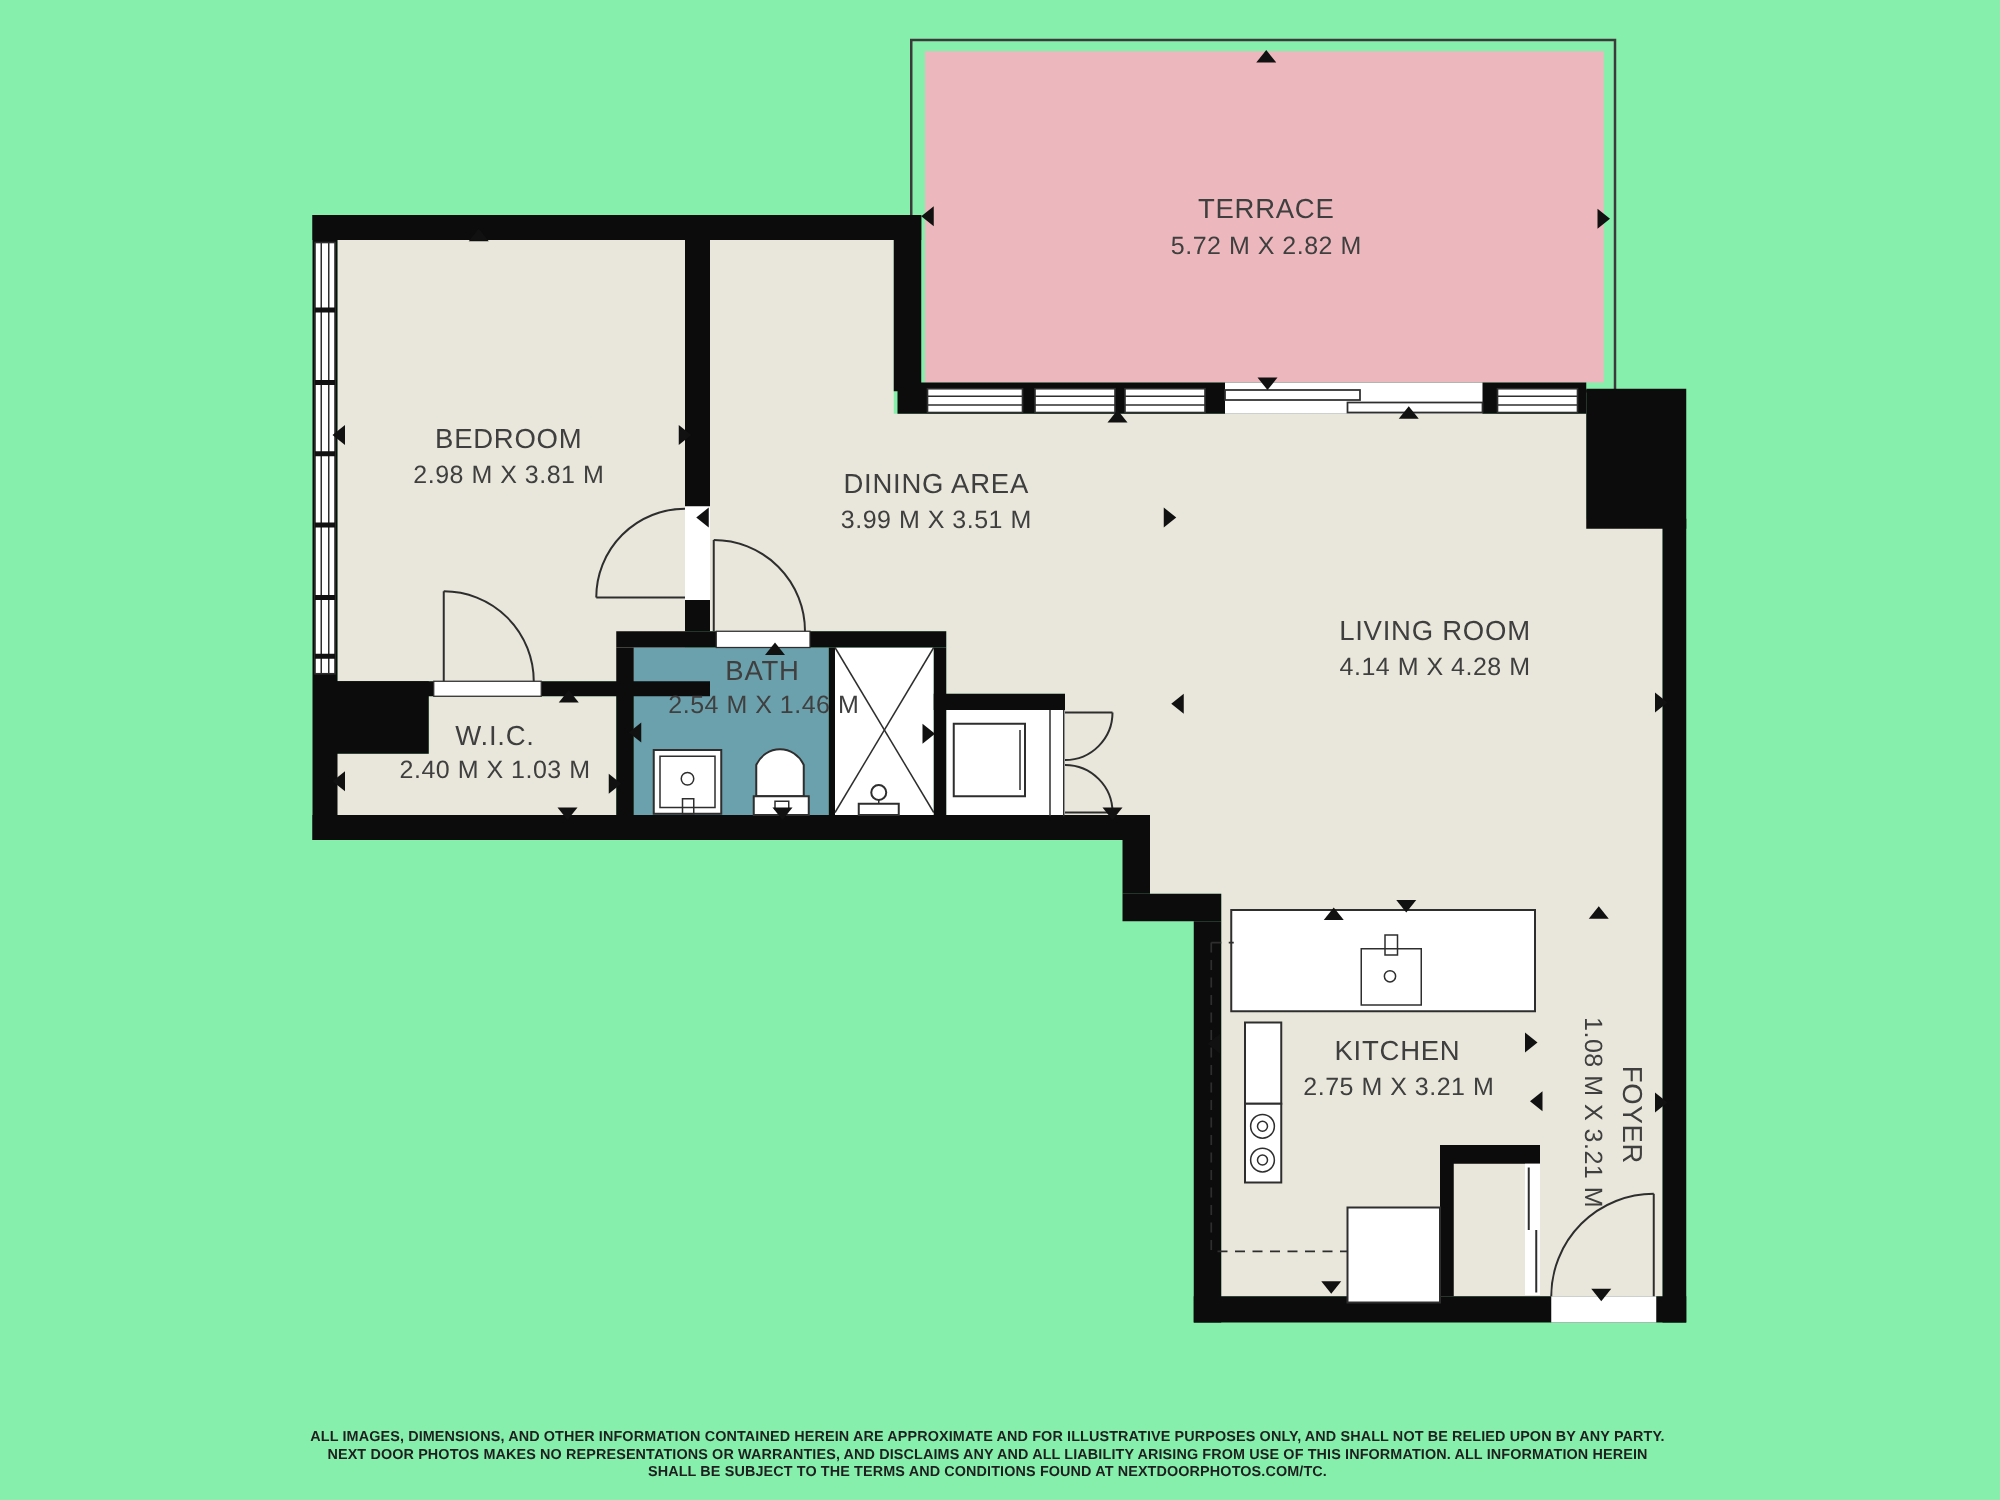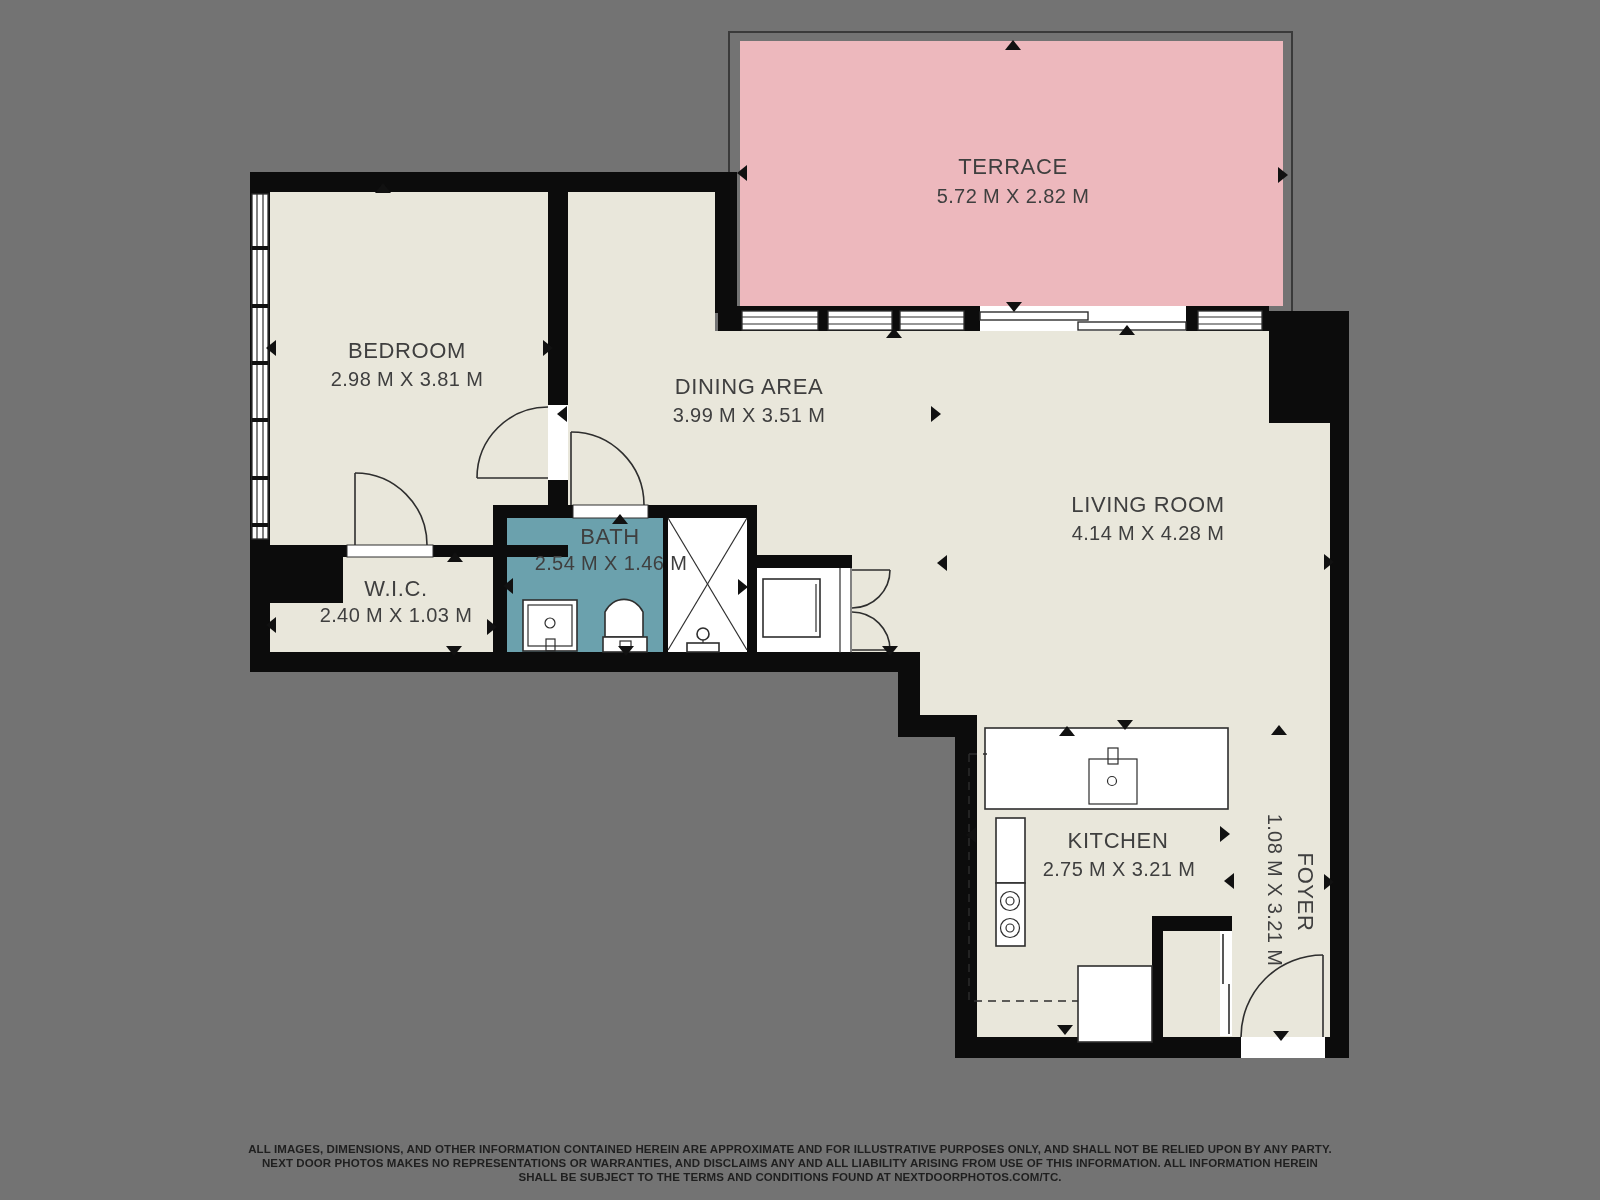--- a/index.html
+++ b/index.html
@@ -1,16 +1,16 @@
 <!DOCTYPE html>
 <html style="--wall: #0c0c0c; --floor: #e9e7db; --terrace: #edb8bd; --bath: #6ba1ad; --line: #2e2e2e; --text: #3f3f3f;"><head>
 <meta charset="utf-8">
 <style>
   html,body{margin:0;padding:0;background:#fff;}
-  .page{width:1600px;height:1200px;position:relative;background:#737373;overflow:hidden;}
+  .page{width:1600px;height:1200px;position:relative;background:#86efac;overflow:hidden;}
   svg{display:block;}
   .wall{fill:var(--wall,#0c0c0c);}
   .floor{fill:var(--floor,#e9e7db);}
   .terracefill{fill:var(--terrace,#edb8bd);}
   .bathfill{fill:var(--bath,#6ba1ad);}
   .white{fill:#ffffff;}
   .ln{fill:none;stroke:var(--line,#2e2e2e);stroke-width:1.6;}
   .thin{fill:none;stroke:var(--line,#2e2e2e);stroke-width:1.2;}
   .fix{fill:#ffffff;stroke:var(--line,#2e2e2e);stroke-width:1.6;}
   .dash{fill:none;stroke:var(--line,#2e2e2e);stroke-width:1.4;stroke-dasharray:8 6;}

